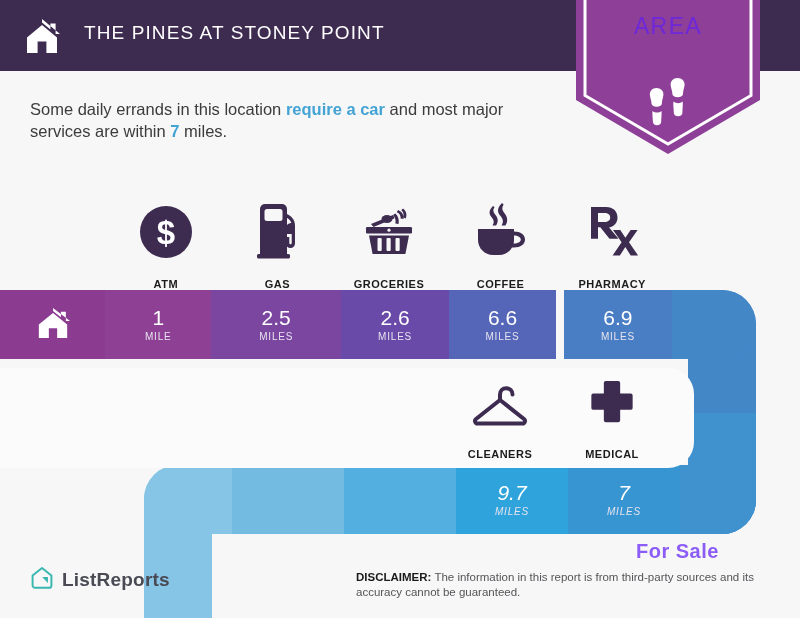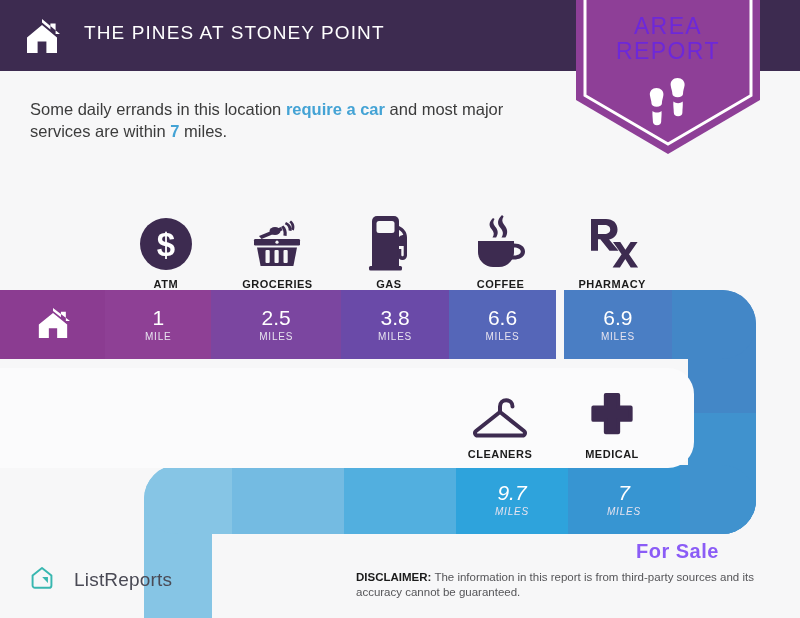--- a/index.html
+++ b/index.html
@@ -85,21 +85,21 @@
     align-items: center;
     justify-content: flex-end;
   }
   .iconcell .glyph {
     height: 58px;
     display: flex;
     align-items: flex-end;
     justify-content: center;
   }
   .iconcell .cap {
-    margin-top: 7px;
+    margin-top: 19px;
     font-size: 11px;
     font-weight: bold;
     letter-spacing: 0.5px;
     color: #1b1b1b;
   }
 
   
   .ribbon-layer {
     position: absolute;
     left: 0; top: 288px;
@@ -193,21 +193,22 @@
     display: flex;
   }
   .iconrow2 .iconcell { width: 112px; }
 
   
   .footer-logo {
     position: absolute;
     left: 30px; top: 566px;
     display: flex;
     align-items: center;
-    gap: 20px;
+    gap: 8px;
+    font-weight: bold;
   }
   .footer-logo .lr-name {
     font-size: 19px;
     color: #4a4a55;
     letter-spacing: 0.2px;
   }
   .disclaimer {
     position: absolute;
     left: 356px; top: 570px;
     width: 420px;
@@ -251,36 +252,52 @@
         <path d="M76.5 119 c-0.4 3.3 0.4 7.6 0.4 10.6 c0 2.4 1.6 3.7 4.1 3.7 c2.6 0 4.2 -1.3 4.2 -3.7
                  c0 -3.1 0.7 -7.3 0.3 -10.6 c-1.3 1.2 -3 1.6 -4.5 1.6 c-1.5 0 -3.2 -0.4 -4.5 -1.6 Z"></path>
         <path d="M101.5 86 c-4.3 0 -7.4 3.3 -6.8 7.4 c0.5 3.4 1.7 5.8 1.7 8.6 c0 2 2.2 3.2 5.3 3.2
                  c3.2 0 5.3 -1.2 5.3 -3.2 c0 -3.3 1.1 -5.4 1.6 -8.7 c0.5 -4.1 -2.8 -7.3 -7.1 -7.3 Z"></path>
         <path d="M97.4 109.5 c-0.4 3.4 0.4 7.8 0.4 10.9 c0 2.5 1.7 3.8 4.3 3.8 c2.6 0 4.3 -1.3 4.3 -3.8
                  c0 -3.2 0.7 -7.5 0.3 -10.9 c-1.4 1.2 -3.1 1.7 -4.6 1.7 c-1.6 0 -3.3 -0.5 -4.7 -1.7 Z"></path>
       </g>
     </svg>
     <div class="badge-text">
       <span>AREA</span>
-      <span>REPORT</span>
     </div>
   </div>
 
   <div class="subtitle"><span>Some daily errands in this location </span><span class="hl">require a car</span><span> and most major services are within </span><span class="hl">7</span><span> miles.</span></div>
 
   <div class="iconrow">
 
     <div class="iconcell">
       <span class="glyph">
         <svg viewBox="0 0 54 54" width="54" height="54" aria-hidden="true">
           <circle cx="27" cy="27" r="26" fill="#3d2b50"></circle>
           <text x="27" y="39" text-anchor="middle" font-family="Liberation Sans, sans-serif" font-size="33" font-weight="bold" fill="#ffffff">$</text>
         </svg>
       </span>
       <span class="cap">ATM</span>
+    </div>
+
+    <div class="iconcell">
+      <span class="glyph">
+        <svg viewBox="0 0 50 56" width="50" height="56" aria-hidden="true">
+          <g fill="#3d2b50">
+            <path d="M8 6 a5 5 0 0 1 5 -5 l17 0 a5 5 0 0 1 5 5 l0 45 l-27 0 Z"></path>
+            <rect x="12.5" y="6" width="18" height="12" rx="2.5" fill="#f7f7f8"></rect>
+            <rect x="5" y="51" width="33" height="4.5" rx="1.5"></rect>
+            <path d="M35 11 c5 2.5 8 6 8 11.5 l0 18 c0 2.6 -2 4.5 -4.5 4.5 c-2.6 0 -4.6 -1.9 -4.6 -4.5
+                     l0 -6.5 l3.4 0 l0 6 c0 0.8 0.6 1.3 1.2 1.3 c0.7 0 1.2 -0.5 1.2 -1.3 l0 -17.5
+                     c0 -3.8 -1.9 -6.2 -5.4 -8 Z"></path>
+            <path d="M40 20 l0 11 l-6 0 l0 -6 c0 -2.8 2 -5 6 -5 Z"></path>
+          </g>
+        </svg>
+      </span>
+      <span class="cap">GAS</span>
     </div>
 
     <div class="iconcell">
       <span class="glyph">
         <svg viewBox="0 0 58 54" width="58" height="54" aria-hidden="true">
           <g fill="#3d2b50">
             <path d="M11 19 L33 10 L34.6 13.3 L13.5 22 Z"></path>
             <ellipse cx="27" cy="14" rx="5.5" ry="4"></ellipse>
             <path d="M38 5 c4 1.5 6 5 5.6 9 l-3 -0.4 c0.3 -3 -1 -5.3 -3.8 -6.4 Z"></path>
             <path d="M43 3.5 c3.4 2.6 4.2 6.3 2.8 10 l-2.8 -1.3 c1.1 -2.7 0.6 -5.1 -1.7 -7 Z"></path>
@@ -292,37 +309,20 @@
             <rect x="35.5" y="33" width="4.2" height="13" rx="1" fill="#f7f7f8"></rect>
             <circle cx="29" cy="25.2" r="1.6" fill="#f7f7f8"></circle>
           </g>
         </svg>
       </span>
       <span class="cap">GROCERIES</span>
     </div>
 
     <div class="iconcell">
       <span class="glyph">
-        <svg viewBox="0 0 50 56" width="50" height="56" aria-hidden="true">
-          <g fill="#3d2b50">
-            <path d="M8 6 a5 5 0 0 1 5 -5 l17 0 a5 5 0 0 1 5 5 l0 45 l-27 0 Z"></path>
-            <rect x="12.5" y="6" width="18" height="12" rx="2.5" fill="#f7f7f8"></rect>
-            <rect x="5" y="51" width="33" height="4.5" rx="1.5"></rect>
-            <path d="M35 11 c5 2.5 8 6 8 11.5 l0 18 c0 2.6 -2 4.5 -4.5 4.5 c-2.6 0 -4.6 -1.9 -4.6 -4.5
-                     l0 -6.5 l3.4 0 l0 6 c0 0.8 0.6 1.3 1.2 1.3 c0.7 0 1.2 -0.5 1.2 -1.3 l0 -17.5
-                     c0 -3.8 -1.9 -6.2 -5.4 -8 Z"></path>
-            <path d="M40 20 l0 11 l-6 0 l0 -6 c0 -2.8 2 -5 6 -5 Z"></path>
-          </g>
-        </svg>
-      </span>
-      <span class="cap">GAS</span>
-    </div>
-
-    <div class="iconcell">
-      <span class="glyph">
         <svg viewBox="0 0 60 56" width="60" height="56" aria-hidden="true">
           <g fill="#3d2b50">
             <path d="M22 3 c-4 4 -4.5 7.5 -1.5 11 c2.6 3 3 5.5 1 8.5 l3.6 0 c2.6 -4 2 -7.6 -1 -11
                      c-2.2 -2.5 -2.3 -4.8 -0.6 -7.4 Z"></path>
             <path d="M31 0 c-4.6 4.6 -5.2 8.6 -1.7 12.7 c3 3.4 3.4 6.3 1.2 9.8 l3.9 0 c2.9 -4.6 2.2 -8.7 -1.1 -12.6
                      c-2.5 -2.9 -2.6 -5.6 -0.7 -8.5 Z"></path>
             <path d="M7 26 l36 0 l0 11 c0 8.3 -6.7 15 -15 15 l-6 0 c-8.3 0 -15 -6.7 -15 -15 Z"></path>
             <path d="M43 28.5 c6.5 0 11 3.2 11 8 c0 4.9 -4.5 8 -11 8 l-2.5 0 l0 -4 l2.5 0
                      c4 0 6.8 -1.6 6.8 -4 c0 -2.3 -2.8 -4 -6.8 -4 Z"></path>
           </g>
@@ -366,21 +366,21 @@
         <span class="val">1</span>
         <span class="unit">MILE</span>
       </div>
 
       <div class="seg" style="width:136px;background:#7b46a0;">
         <span class="val">2.5</span>
         <span class="unit">MILES</span>
       </div>
 
       <div class="seg" style="width:112px;background:#6a4aa8;">
-        <span class="val">3.8</span>
+        <span class="val">2.6</span>
         <span class="unit">MILES</span>
       </div>
 
       <div class="seg" style="width:112px;background:#5566b8;">
         <span class="val">6.6</span>
         <span class="unit">MILES</span>
       </div>
 
       <div class="seg" style="width:112px;background:#4a7ec4;margin-left:8px;">
         <span class="val">6.9</span>

